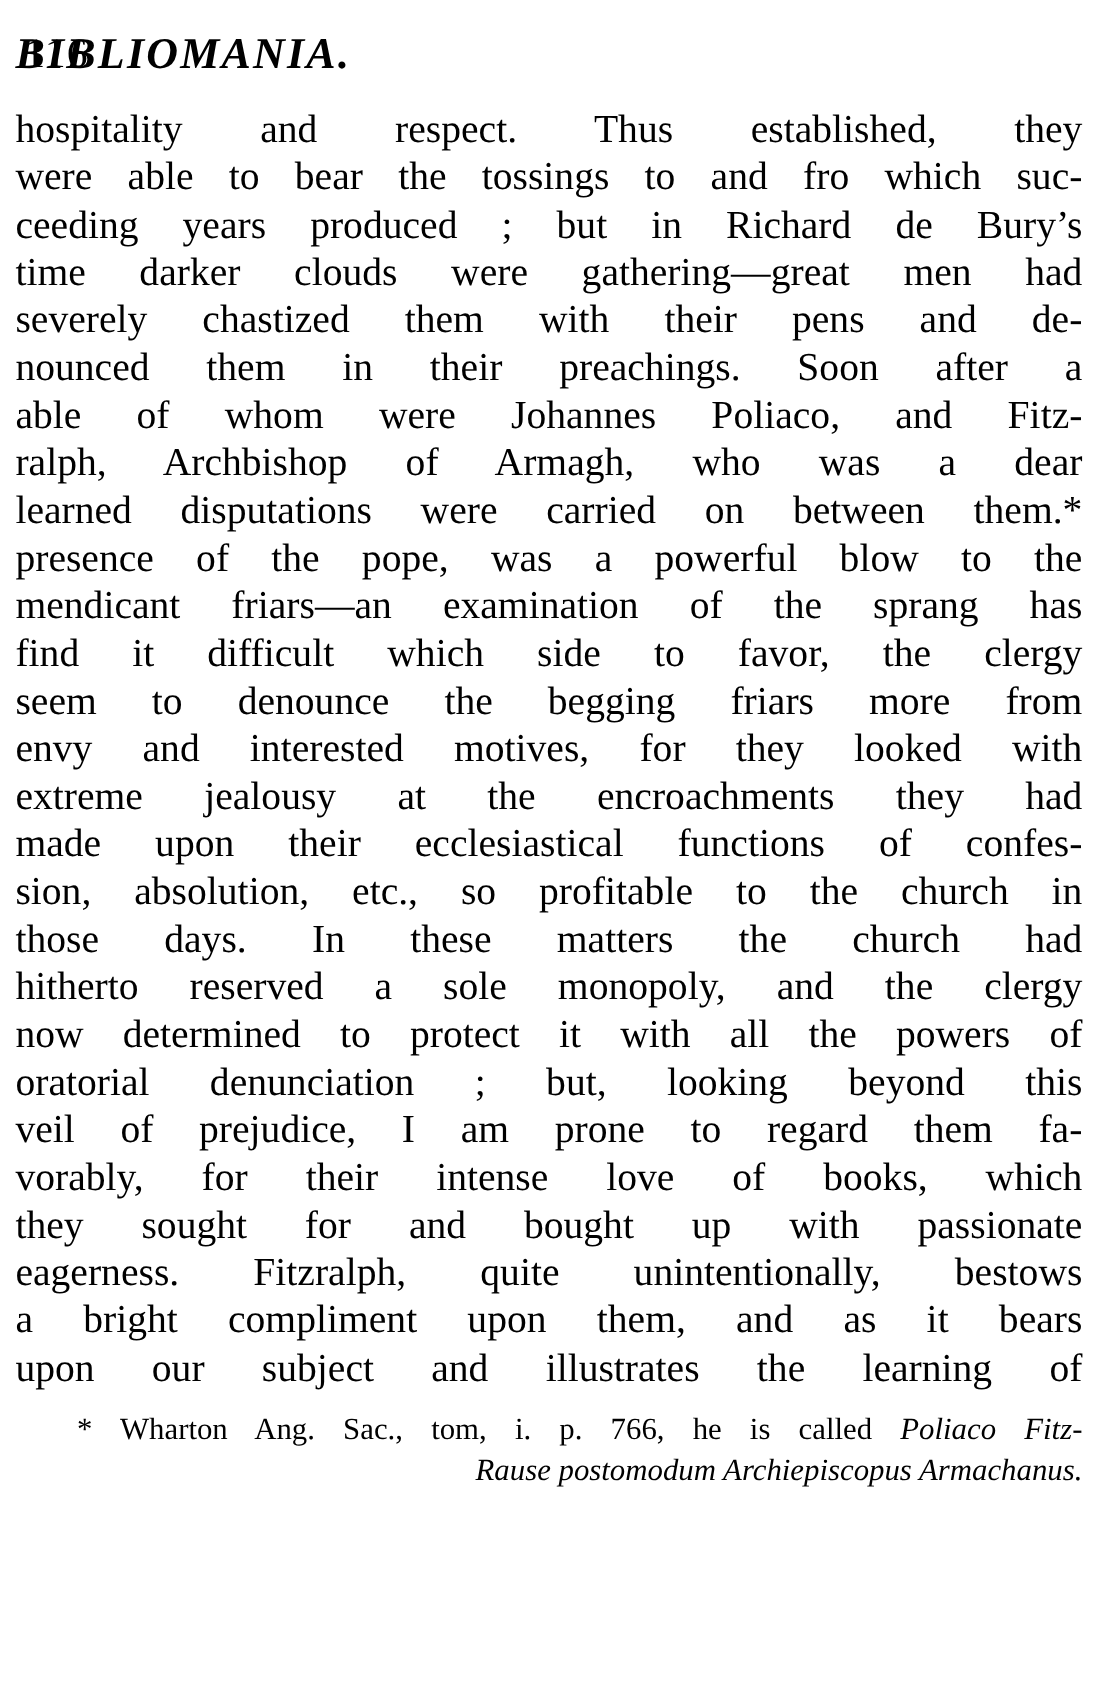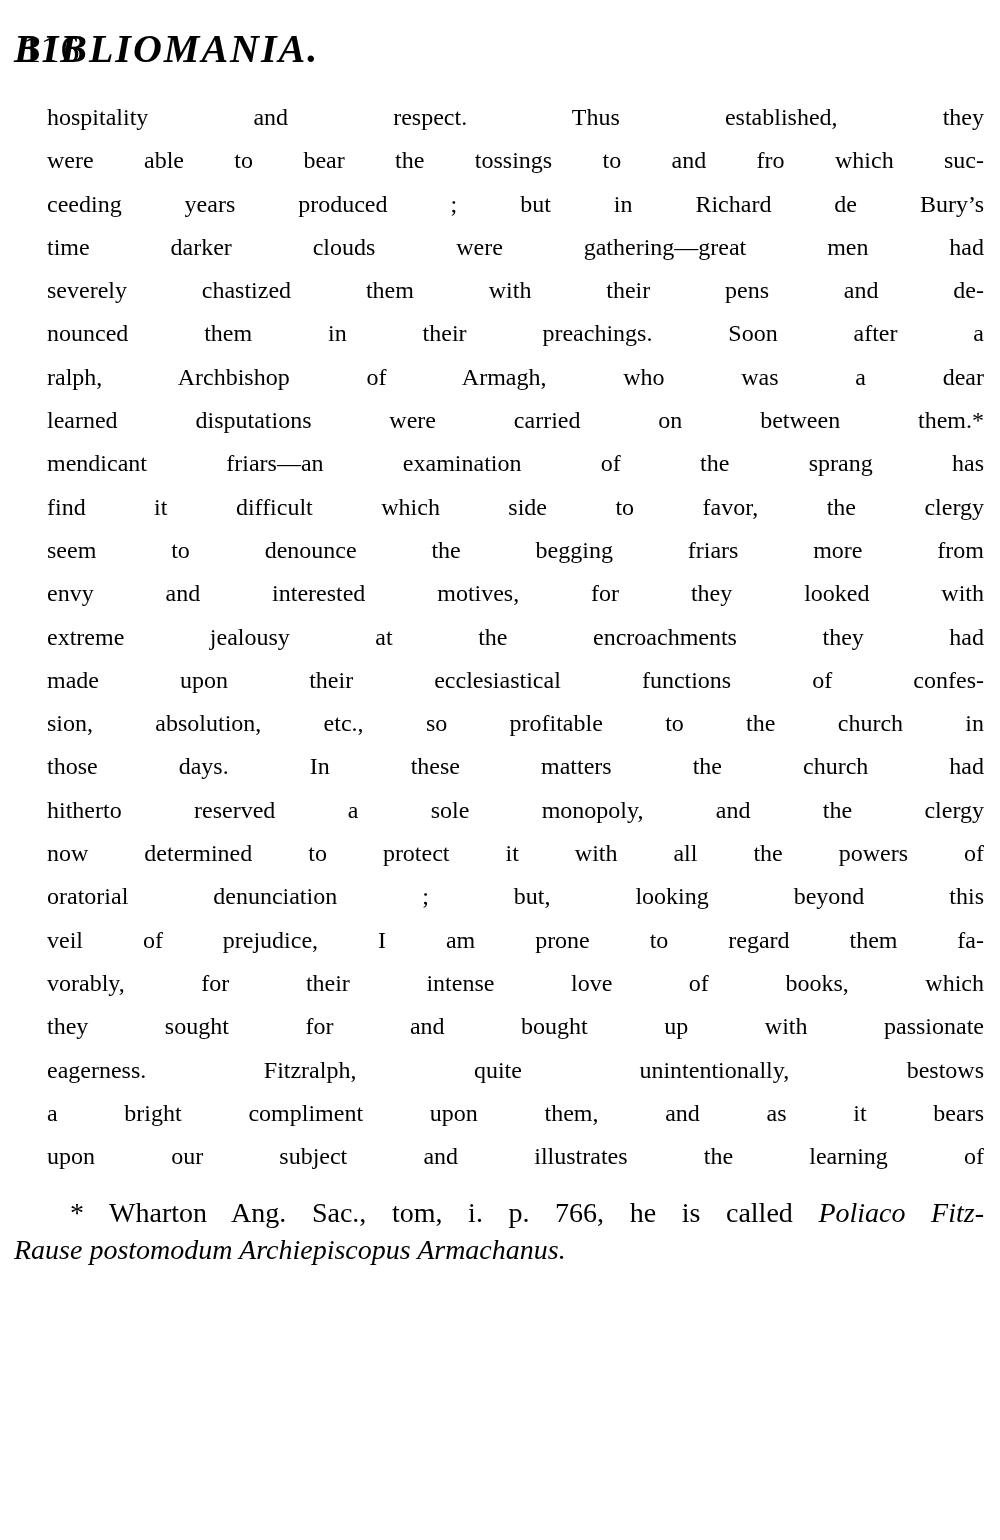--- a/index.html
+++ b/index.html
@@ -40,39 +40,38 @@
     font-size: 40px;
     line-height: 46px;
     font-style: italic;
     font-weight: bold;
     letter-spacing: 2px;
   }
   .body-text {
     margin-top: 0;
   }
   .tline {
-    font-size: 24px;
+    font-size: 36px;
     line-height: 43.3px;
     text-align: justify;
     text-align-last: justify;
     word-spacing: 1px;
-    margin-left: 33px;
   }
   .footnote {
     margin-top: 16px;
     font-size: 28px;
     line-height: 37px;
   }
   .footnote-line-1 {
     text-align: justify;
     text-align-last: justify;
     text-indent: 56px;
   }
   .footnote-line-2 {
-    text-align: left;
+    text-align: right;
     font-style: italic;
   }
   .italic { font-style: italic; }
 </style>
 </head>
 <body>
 
 <div class="page">
 
   <div class="page-header">
@@ -80,22 +79,24 @@
     <span class="running-title">BIBLIOMANIA.</span>
   </div>
 
   <div class="body-text">
       <div class="tline">hospitality and respect. Thus established, they</div>
       <div class="tline">were able to bear the tossings to and fro which suc-</div>
       <div class="tline">ceeding years produced ; but in Richard de Bury’s</div>
       <div class="tline">time darker clouds were gathering—great men had</div>
       <div class="tline">severely chastized them with their pens and de-</div>
       <div class="tline">nounced them in their preachings. Soon after a</div>
+      <div class="tline">able of whom were Johannes Poliaco, and Fitz-</div>
       <div class="tline">ralph, Archbishop of Armagh, who was a dear</div>
       <div class="tline">learned disputations were carried on between them.*</div>
+      <div class="tline">presence of the pope, was a powerful blow to the</div>
       <div class="tline">mendicant friars—an examination of the sprang has</div>
       <div class="tline">find it difficult which side to favor, the clergy</div>
       <div class="tline">seem to denounce the begging friars more from</div>
       <div class="tline">envy and interested motives, for they looked with</div>
       <div class="tline">extreme jealousy at the encroachments they had</div>
       <div class="tline">made upon their ecclesiastical functions of confes-</div>
       <div class="tline">sion, absolution, etc., so profitable to the church in</div>
       <div class="tline">those days. In these matters the church had</div>
       <div class="tline">hitherto reserved a sole monopoly, and the clergy</div>
       <div class="tline">now determined to protect it with all the powers of</div>

